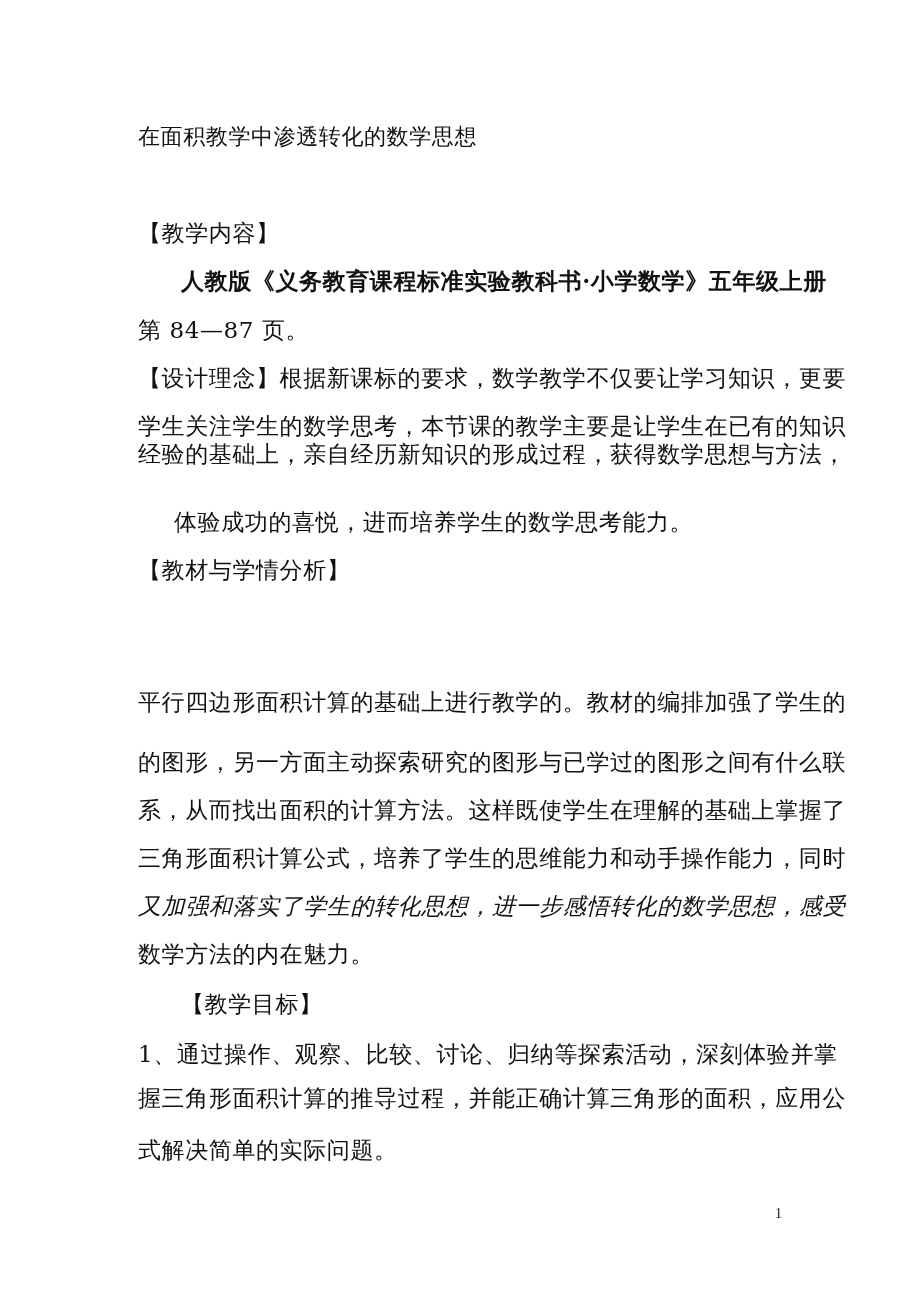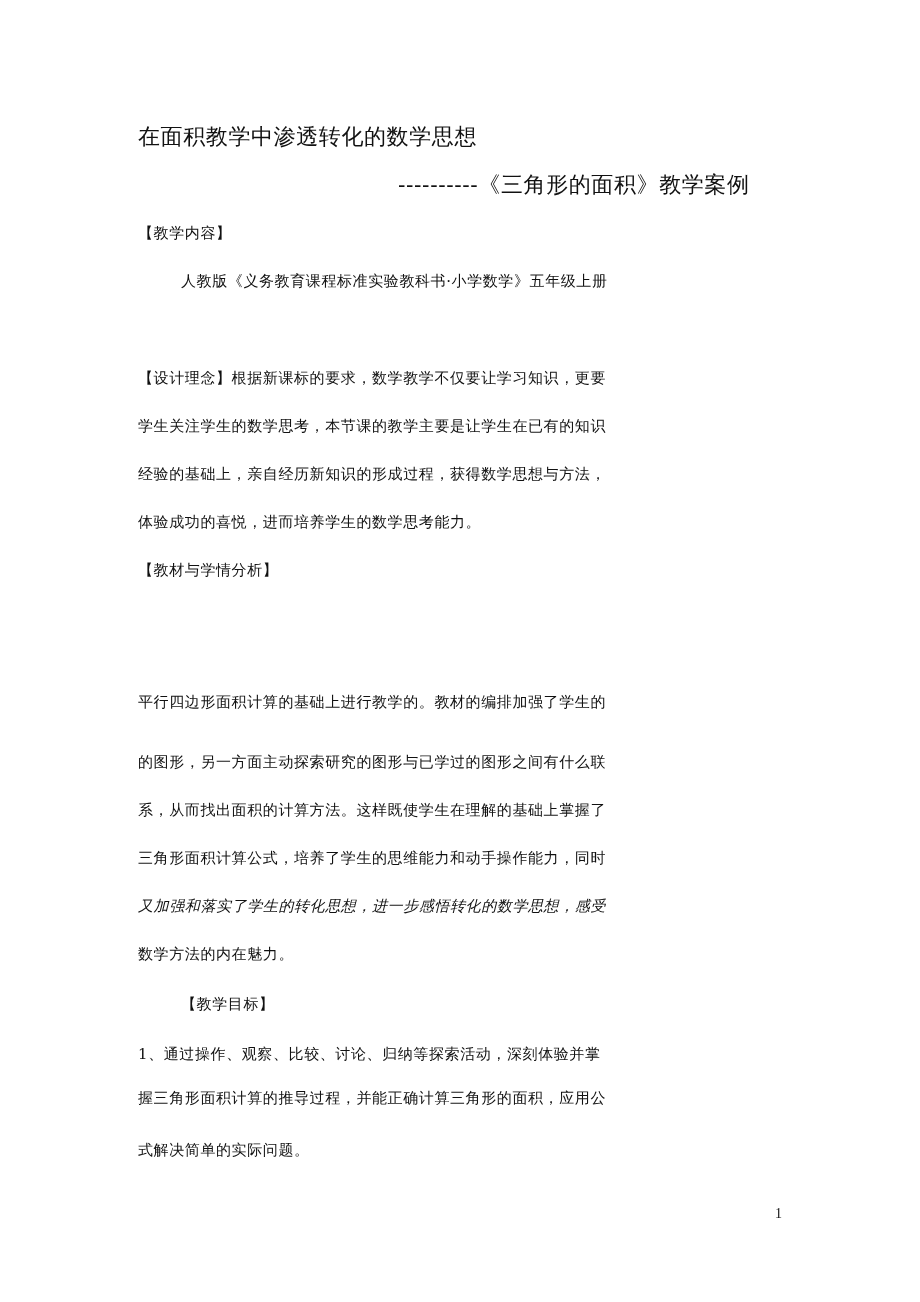--- a/index.html
+++ b/index.html
@@ -18,21 +18,21 @@
   .page {
     position: absolute;
     left: 0; top: 0;
     width: 920px;
     height: 1084px;
     background: #ffffff;
   }
   .line {
     position: absolute;
     left: 138px;
-    font-size: 15px;
+    font-size: 23px;
     line-height: 30px;
     white-space: nowrap;
     letter-spacing: 0.6px;
   }
   .title { top: 122px; font-size: 22px; }
   .subtitle { top: 170px; left: 398px; font-size: 22px; }
   .heading { }
   .indent { left: 181px; }
   .page-number {
     position: absolute;
@@ -41,29 +41,29 @@
     font-size: 14px;
     font-family: "Liberation Serif", serif;
   }
 </style>
 </head>
 <body>
 
 <div class="page">
 
   <div class="line title">在面积教学中渗透转化的数学思想</div>
-  <div class="line subtitle">----------《三角形的面积》教学案例</div>
 
   <div class="line heading" style="top:218px;">【教学内容】</div>
-  <div class="line indent" style="top:266px;">人教版《义务教育课程标准实验教科书·小学数学》五年级上册</div>
+  <div class="line indent" style="top:266px;font-weight:bold;">人教版《义务教育课程标准实验教科书·小学数学》五年级上册</div>
+  <div class="line" style="top:315px;">第 84—87 页。</div>
 
   <div class="line" style="top:363px;">【设计理念】根据新课标的要求，数学教学不仅要让学习知识，更要</div>
   <div class="line" style="top:411px;">学生关注学生的数学思考，本节课的教学主要是让学生在已有的知识</div>
-  <div class="line" style="top:459px;text-align:center;">经验的基础上，亲自经历新知识的形成过程，获得数学思想与方法，</div>
-  <div class="line" style="top:507px;">体验成功的喜悦，进而培养学生的数学思考能力。</div>
+  <div class="line" style="top:439px;text-align:center;">经验的基础上，亲自经历新知识的形成过程，获得数学思想与方法，</div>
+  <div class="line" style="top:507px;margin-left:36px;">体验成功的喜悦，进而培养学生的数学思考能力。</div>
 
   <div class="line heading" style="top:555px;">【教材与学情分析】</div>
   <div class="line" style="top:651px;margin-top:36px;">平行四边形面积计算的基础上进行教学的。教材的编排加强了学生的</div>
   <div class="line" style="top:795px;">系，从而找出面积的计算方法。这样既使学生在理解的基础上掌握了</div>
   <div class="line" style="top:747px;">的图形，另一方面主动探索研究的图形与已学过的图形之间有什么联</div>
   <div class="line" style="top:843px;">三角形面积计算公式，培养了学生的思维能力和动手操作能力，同时</div>
   <div class="line" style="top:891px;font-style:italic;">又加强和落实了学生的转化思想，进一步感悟转化的数学思想，感受</div>
   <div class="line" style="top:939px;">数学方法的内在魅力。</div>
 
   <div class="line heading indent" style="top:989px;">【教学目标】</div>

